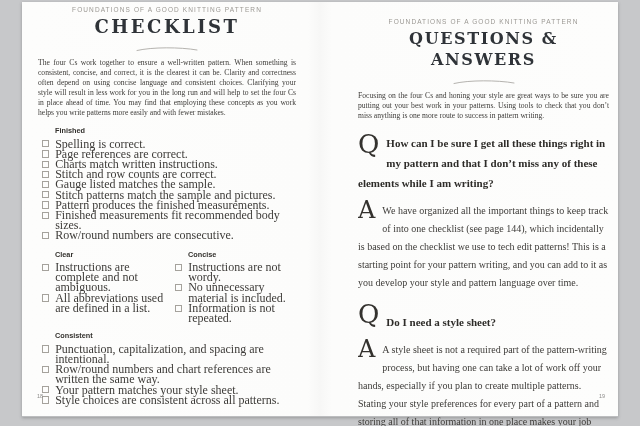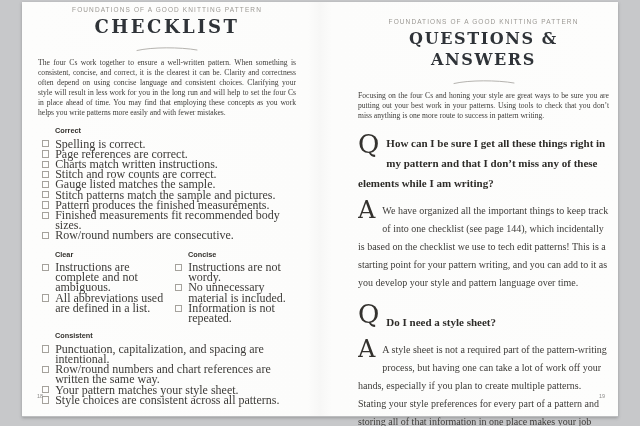--- a/index.html
+++ b/index.html
@@ -95,21 +95,21 @@
         <div class="title">CHECKLIST</div>
         <div class="flourish">
           <svg width="66" height="8" viewBox="0 0 66 8">
               <path d="M3 5.5 C 18 2, 46 2, 63 5" stroke="#b5b3af" stroke-width="1" fill="none" stroke-linecap="round"></path>
             </svg>
         </div>
       </div>
 
       <p class="intro">The four Cs work together to ensure a well-written pattern. When something is consistent, concise, and correct, it is the clearest it can be. Clarity and correctness often depend on using concise language and consistent choices. Clarifying your style will result in less work for you in the long run and will help to set the four Cs in place ahead of time. You may find that employing these concepts as you work helps you write patterns more easily and with fewer mistakes.</p>
 
-      <div class="section-heading">Correct</div>
+      <div class="section-heading">Finished</div>
       <ul class="checklist">
         <li>
             <span class="cb"></span>
             <span>Spelling is correct.</span>
           </li>
         <li>
             <span class="cb"></span>
             <span>Page references are correct.</span>
           </li>
         <li>

